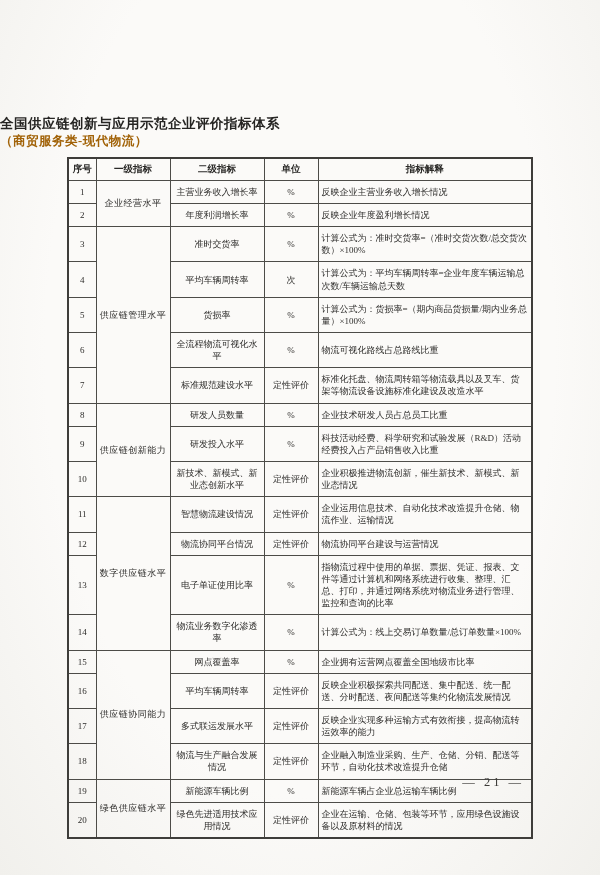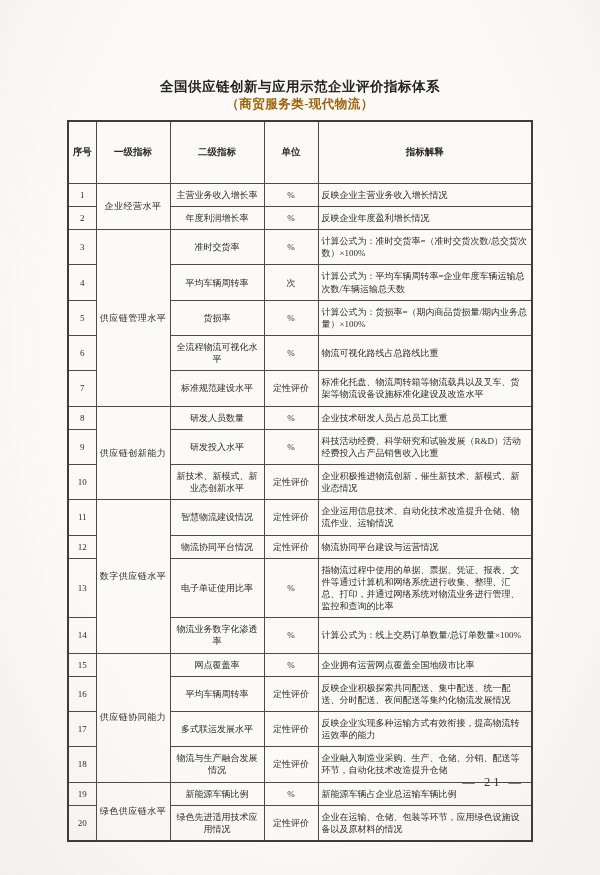--- a/index.html
+++ b/index.html
@@ -14,22 +14,21 @@
     color: #2e2d2b;
     position: relative;
     overflow: hidden;
   }
   .doc-page {
     width: 600px;
     height: 875px;
     position: relative;
   }
   .title-block {
-    padding-top: 78px;
-    text-align: center;
+    padding-top: 115px;
   }
   .doc-title {
     font-size: 13.5px;
     font-weight: bold;
     letter-spacing: 0.5px;
     color: #262523;
     line-height: 1.35;
   }
   .doc-subtitle {
     font-size: 12.5px;
@@ -50,21 +49,21 @@
     border: 1px solid #4d4c48;
     font-size: 9px;
     line-height: 1.35;
     padding: 5px 3px;
     vertical-align: middle;
     word-break: break-all;
   }
   .indicator-table th {
     font-weight: bold;
     font-size: 9.5px;
-    padding: 24px 2px;
+    padding: 4px 2px;
     color: #2a2927;
   }
   .c-seq   { text-align: center; }
   .c-lvl1  { text-align: center; letter-spacing: 0.5px; }
   .c-lvl2  { text-align: center; padding: 5px 6px; margin-left: 9px; }
   .c-unit  { text-align: center; }
   .c-expl  { text-align: left; padding: 5px 5px 5px 6px; }
   .page-number {
     position: absolute;
     top: 775px;

